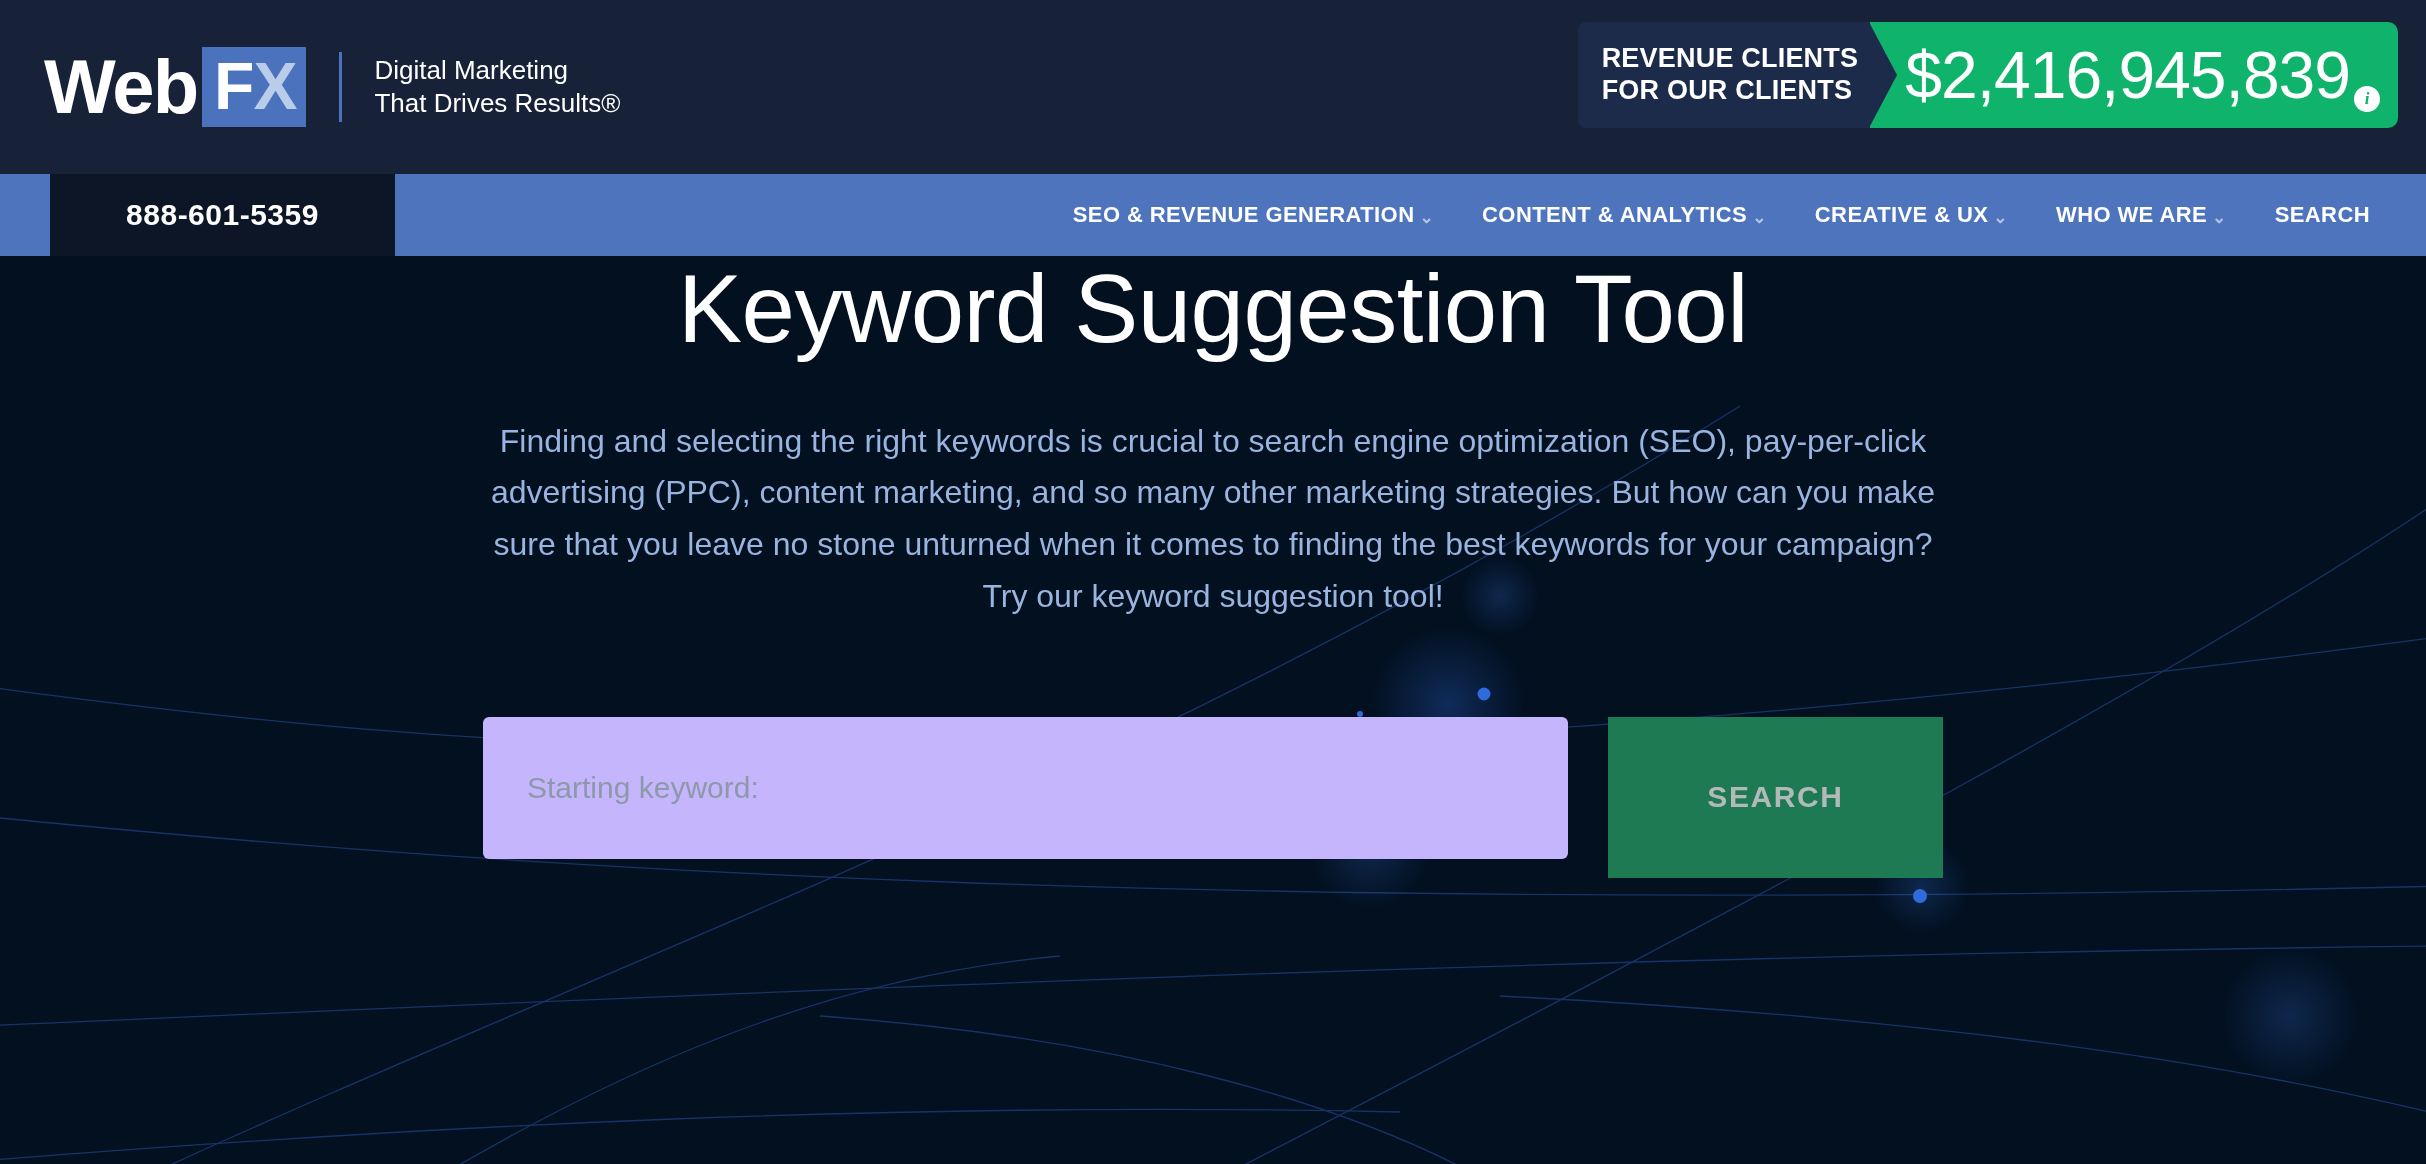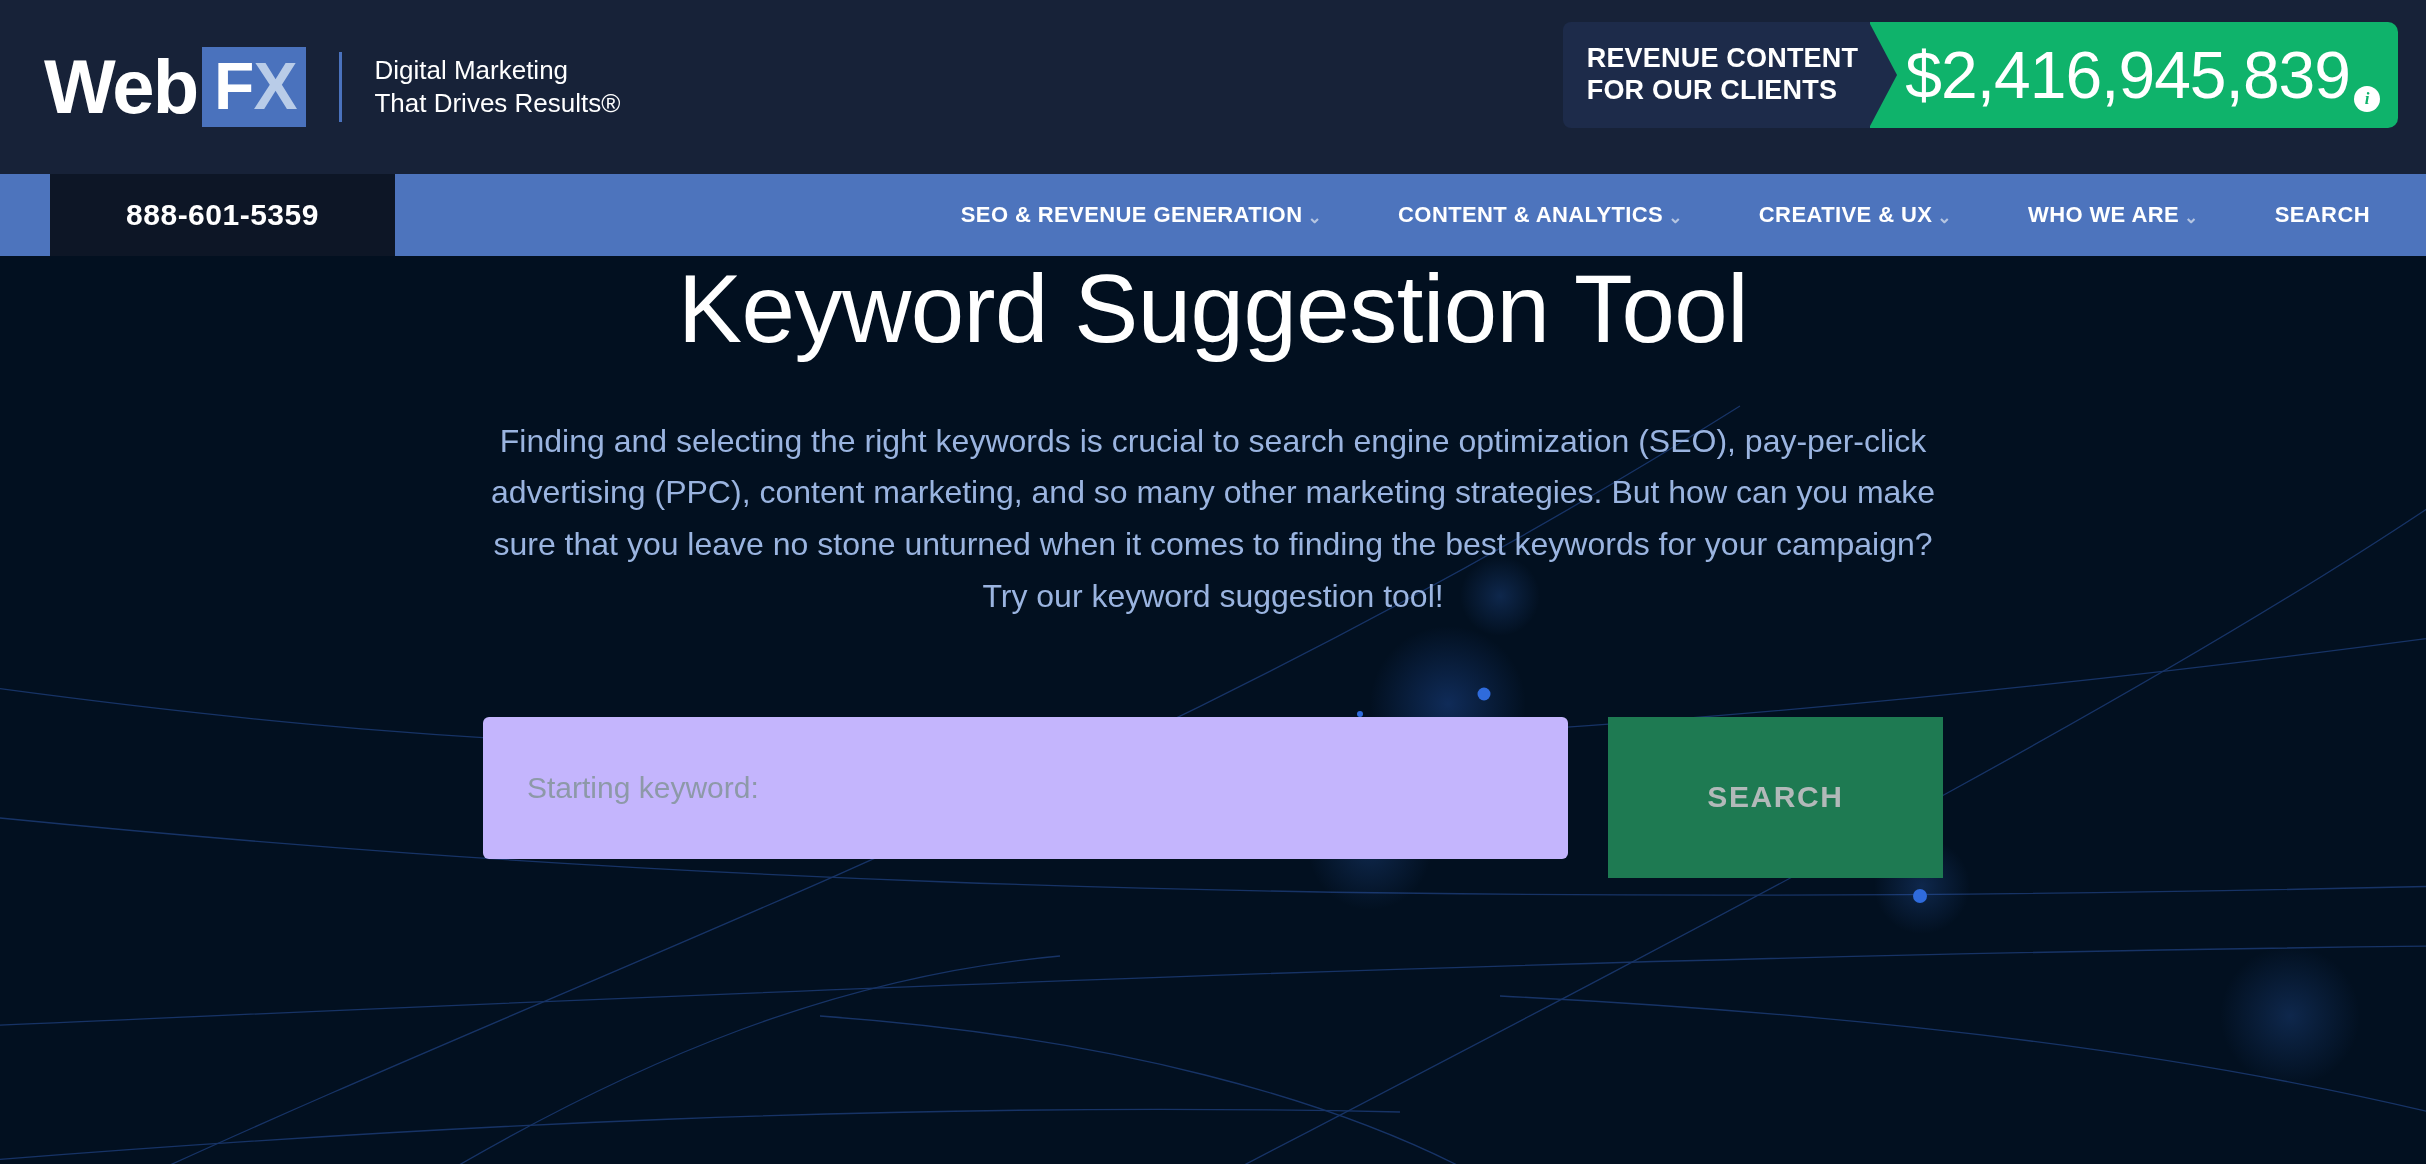--- a/index.html
+++ b/index.html
@@ -193,21 +193,21 @@
     padding-right: 56px;
   }
   .nav-item {
     display: flex;
     align-items: center;
     color: #ffffff;
     font-size: 22px;
     font-weight: 700;
     letter-spacing: 0.4px;
     cursor: pointer;
-    margin-left: 76px;
+    margin-left: 48px;
     white-space: nowrap;
   }
   .nav-item:first-child { margin-left: 0; }
   .caret {
     margin-left: 5px;
     display: inline-block;
     color: #b6c6e2;
     font-size: 17px;
     line-height: 1;
     transform: translateY(2px);
@@ -305,21 +305,21 @@
       </span>
     </div>
 
     <div class="logo-divider"></div>
 
     <div class="tagline">Digital Marketing
 That Drives Results®</div>
 
     <div class="revenue">
       <div class="revenue-label">
-        <span>REVENUE CONTENT</span>
+        <span>REVENUE CLIENTS</span>
         <span>FOR OUR CLIENTS</span>
       </div>
       <div class="revenue-arrow"></div>
       <div class="revenue-amount">
         <span class="amount-text">$2,416,945,839</span>
         <span class="info-icon">i</span>
       </div>
     </div>
   </div>
 

